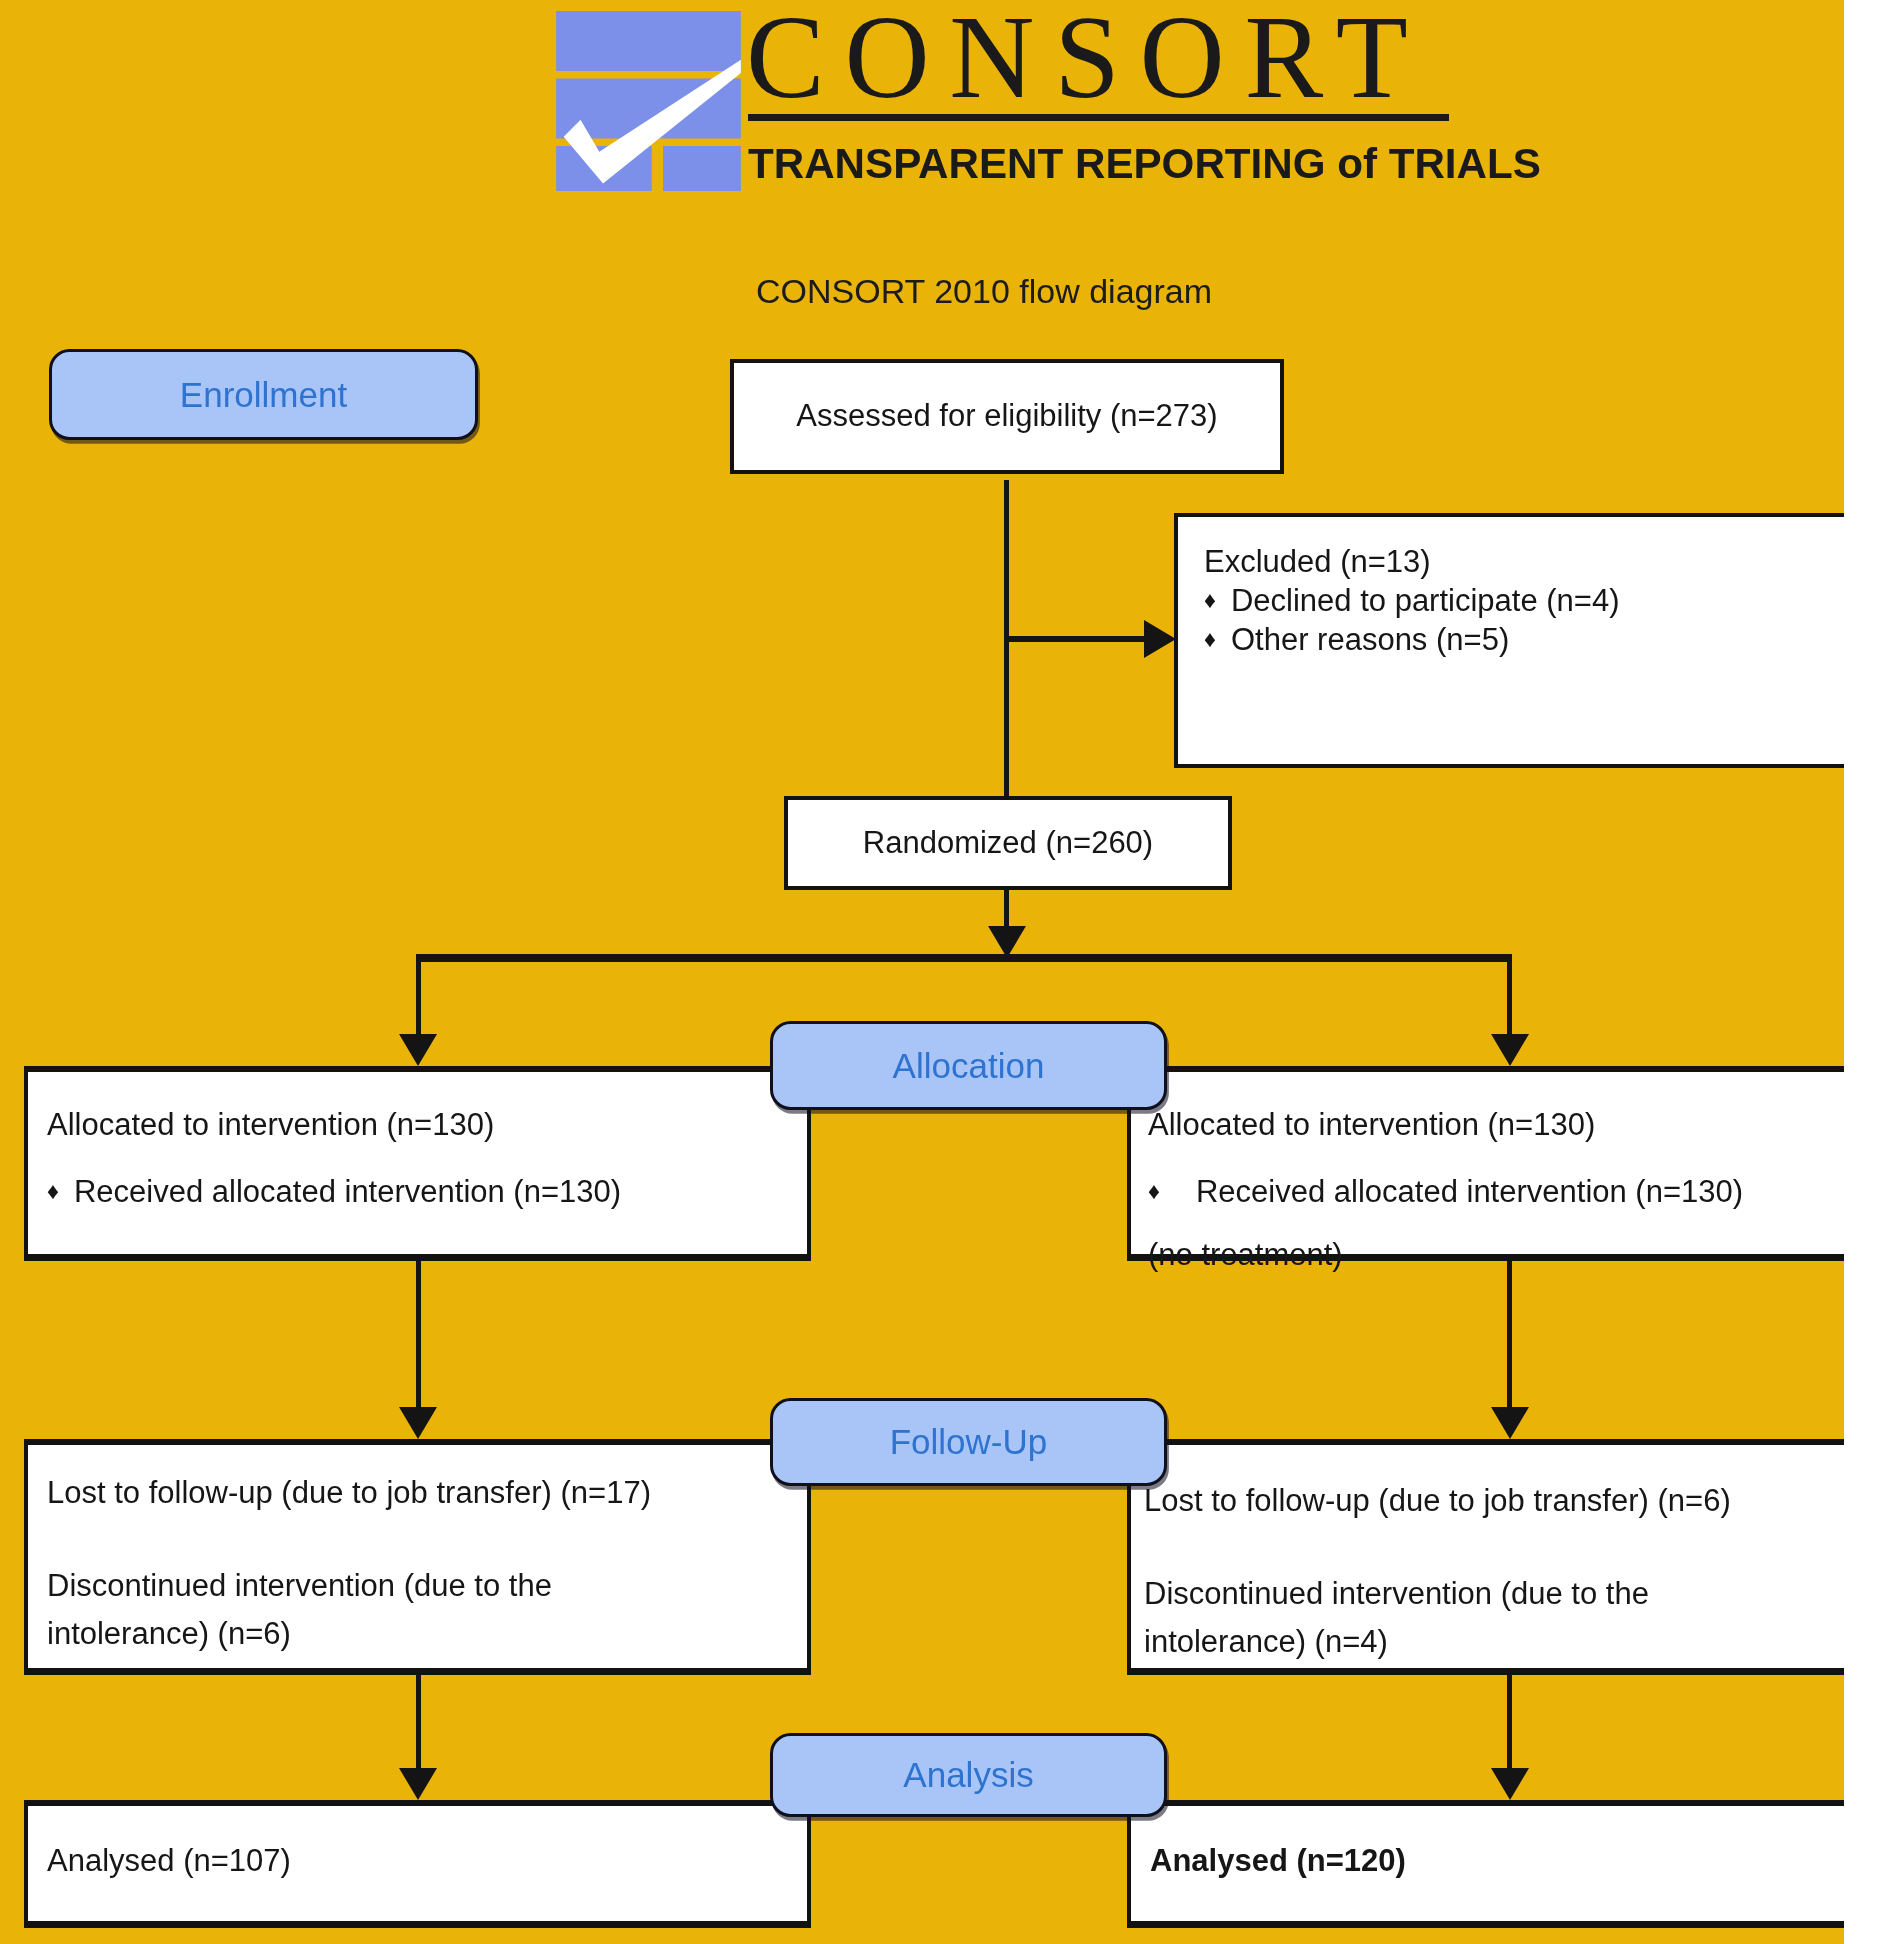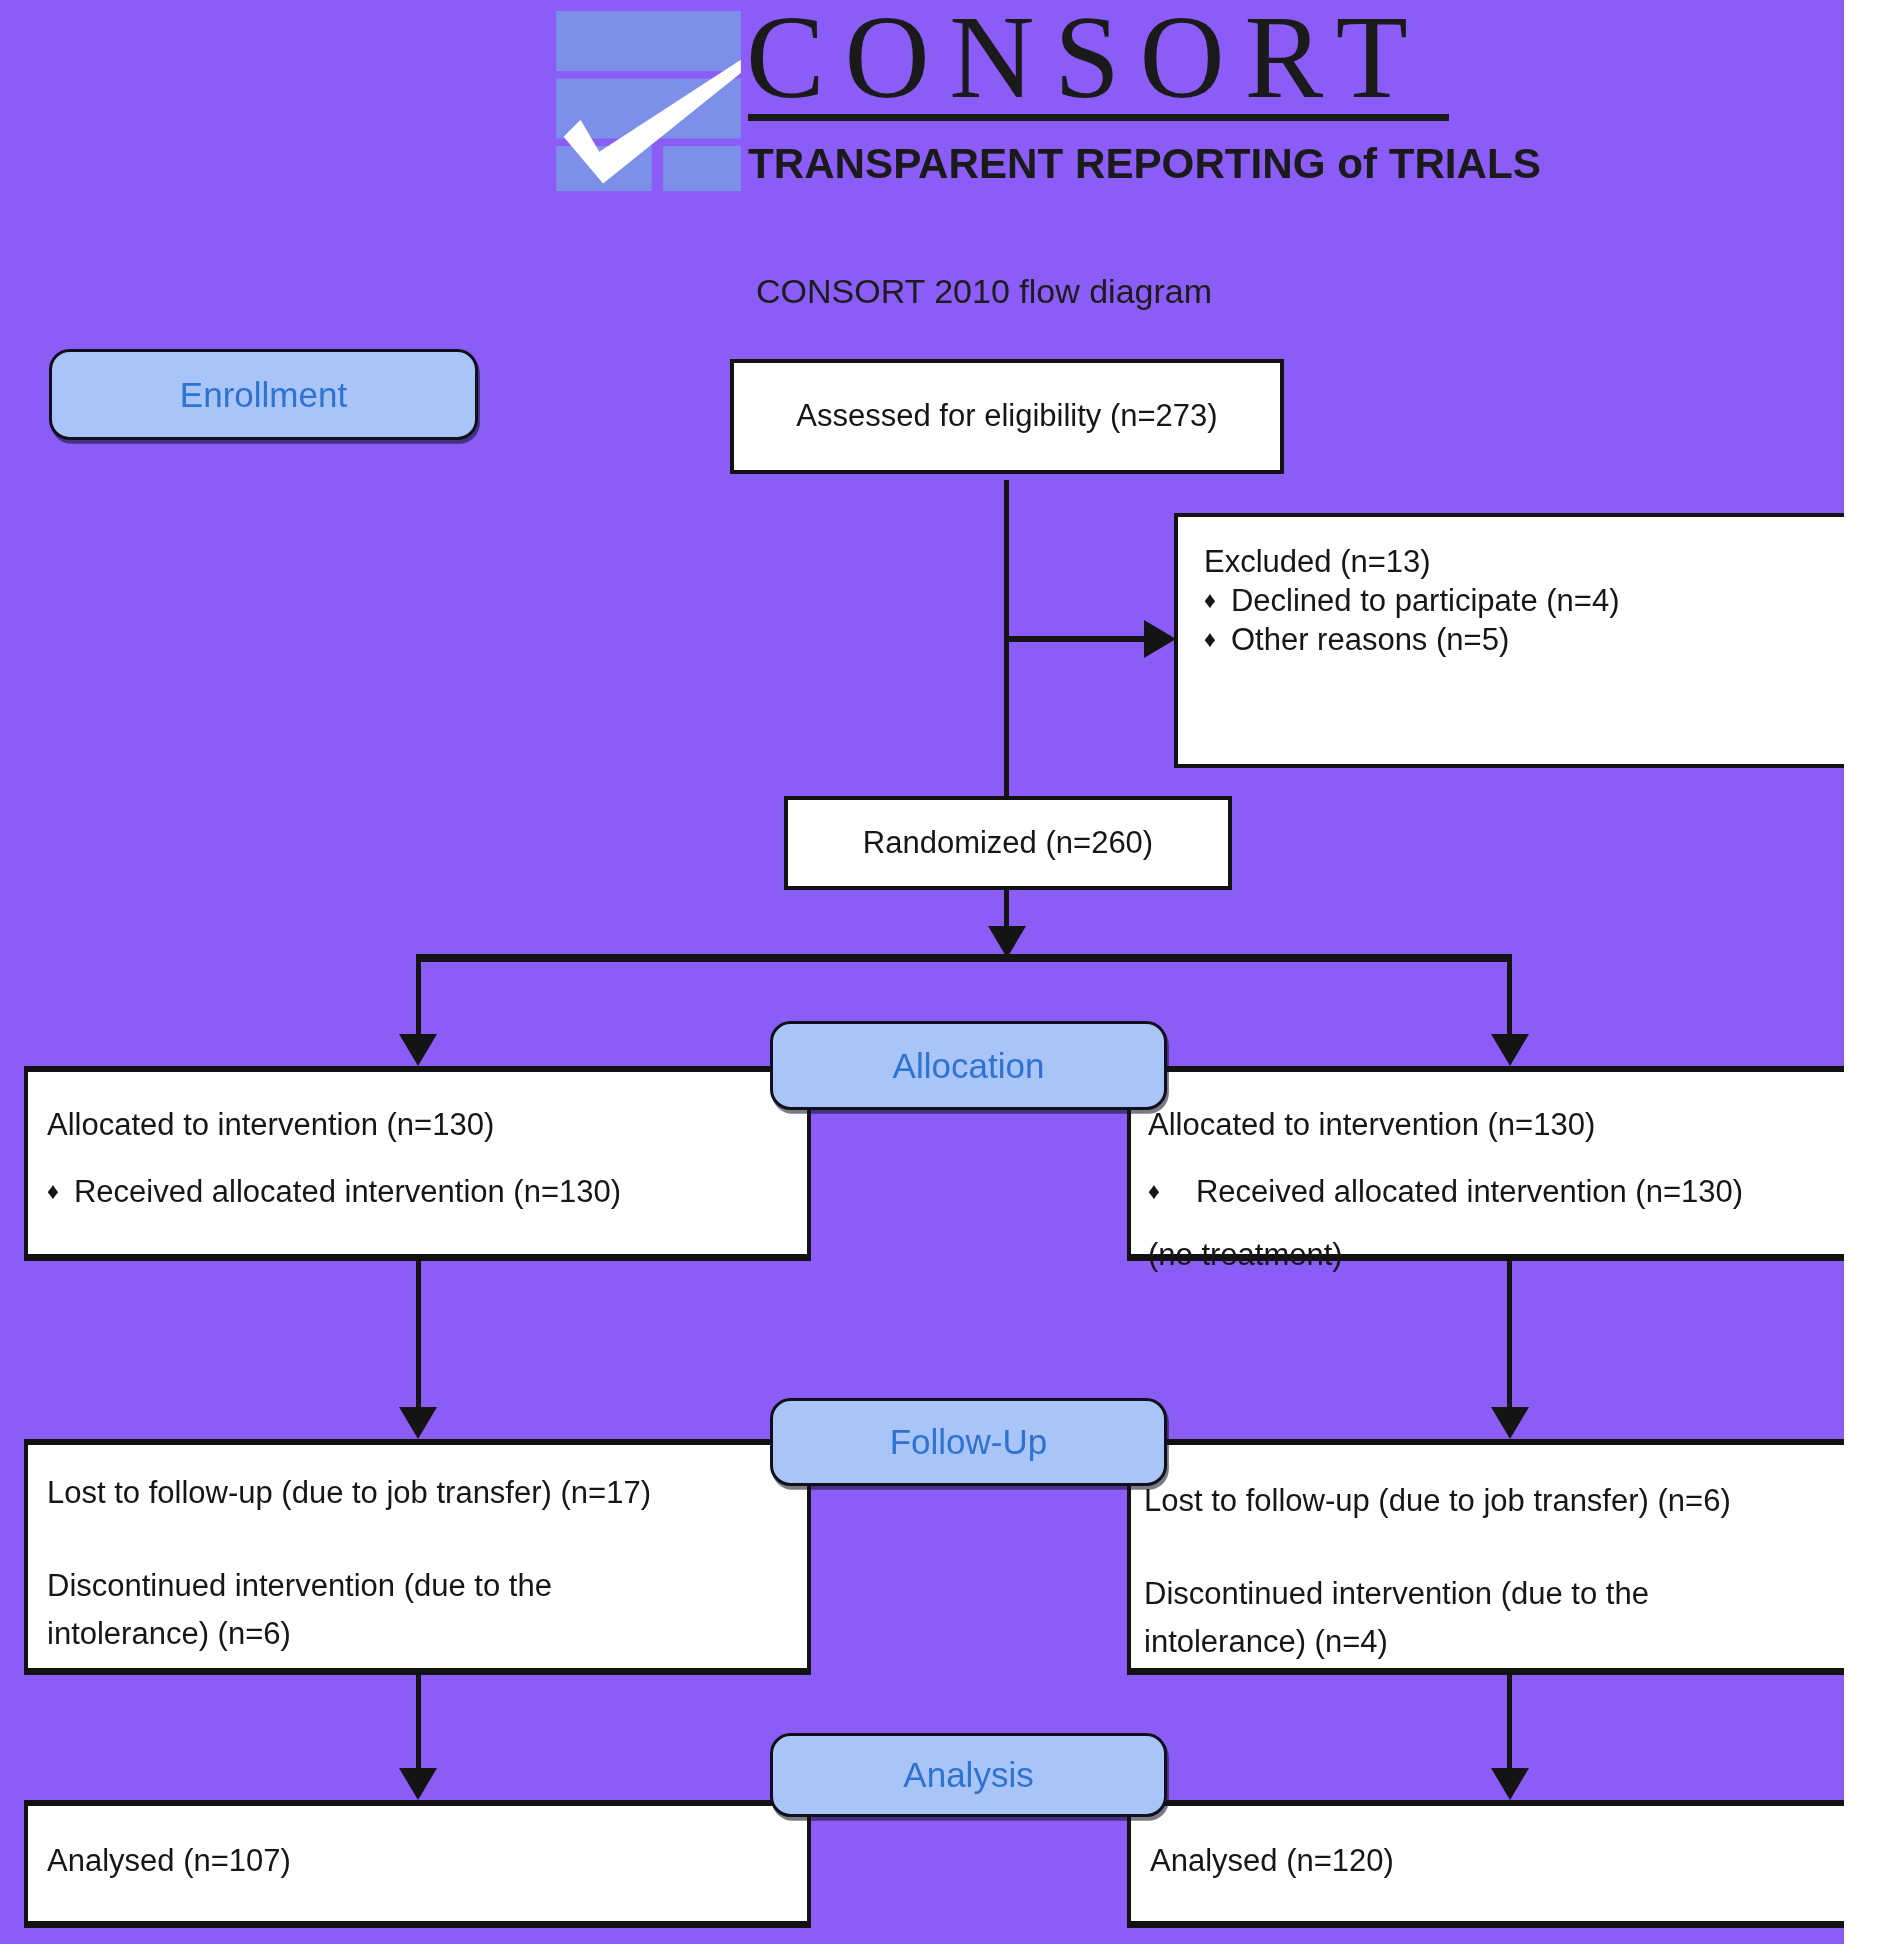--- a/index.html
+++ b/index.html
@@ -1,17 +1,17 @@
 <!DOCTYPE html>
 <html style="font-size:15px"><head>
 <meta charset="utf-8">
 <style>
   html,body{margin:0;padding:0;background:#ffffff;}
   .canvas{
-    position:relative;width:1844px;height:1944px;background:#8b5cf6;
+    position:relative;width:1844px;height:1944px;background:#eab308;
     font-family:"Liberation Sans", sans-serif;color:#141414;overflow:hidden;
   }
   
   .logo-mark{position:absolute;left:556px;top:11.2px;width:185px;height:180px;}
   .wordmark{
     position:absolute;left:746px;top:1.9px;width:707px;height:111px;
     font-family:"Liberation Serif", serif;font-size:118px;line-height:111px;
     letter-spacing:19.7px;color:#1a1a1a;white-space:nowrap;
   }
   .logo-rule{position:absolute;left:748px;top:114px;width:701px;height:6.6px;background:#1a1a1a;}
@@ -44,21 +44,21 @@
   .box.center{display:flex;align-items:center;justify-content:center;}
   .box.wide{border-width:6.6px 4.7px 7.5px 4.7px;}
   #box-assessed{left:730px;top:359px;width:554px;height:115px;}
   #box-excluded{left:1174px;top:513px;width:686px;height:255px;padding:26px 17px 12px 26px;}
   #box-randomized{left:784px;top:796px;width:448px;height:94px;}
   #box-alloc-left{left:24px;top:1066px;width:787px;height:195px;padding:34px 15px 0 19px;}
   #box-alloc-right{left:1127px;top:1066px;width:766px;height:195px;padding:34px 15px 0 17px;}
   #box-follow-left{left:24px;top:1439px;width:787px;height:236px;padding:29px 19px 0 19px;}
   #box-follow-right{left:1127px;top:1439px;width:766px;height:236px;padding:37px 19px 0 13px;}
   #box-analysis-left{left:24px;top:1800px;width:787px;height:128px;padding:36px 15px 0 19px;}
-  #box-analysis-right{left:1127px;top:1800px;width:766px;height:128px;padding:36px 15px 0 19px;}
+  #box-analysis-right{left:1127px;top:1800px;width:766px;height:128px;padding:36px 15px 0 19px;font-weight:bold;}
   .box p{margin:0;padding:0;}
   .gap-sm{margin-top:28px !important;}
   .gap-md{margin-top:24px !important;}
   .gap-lg{margin-top:49px !important;}
   .prewrap{white-space:pre-line;line-height:1.55;}
   .indent-first{padding-left:39px;}
   .bullet{font-size:23.4px;margin-right:15px;vertical-align:2.8px;}
   .bullet-wide{margin-right:36px;}
   .excl-item{margin-top:20.6px;}
   .excl-title{margin-bottom:3.7px;}

